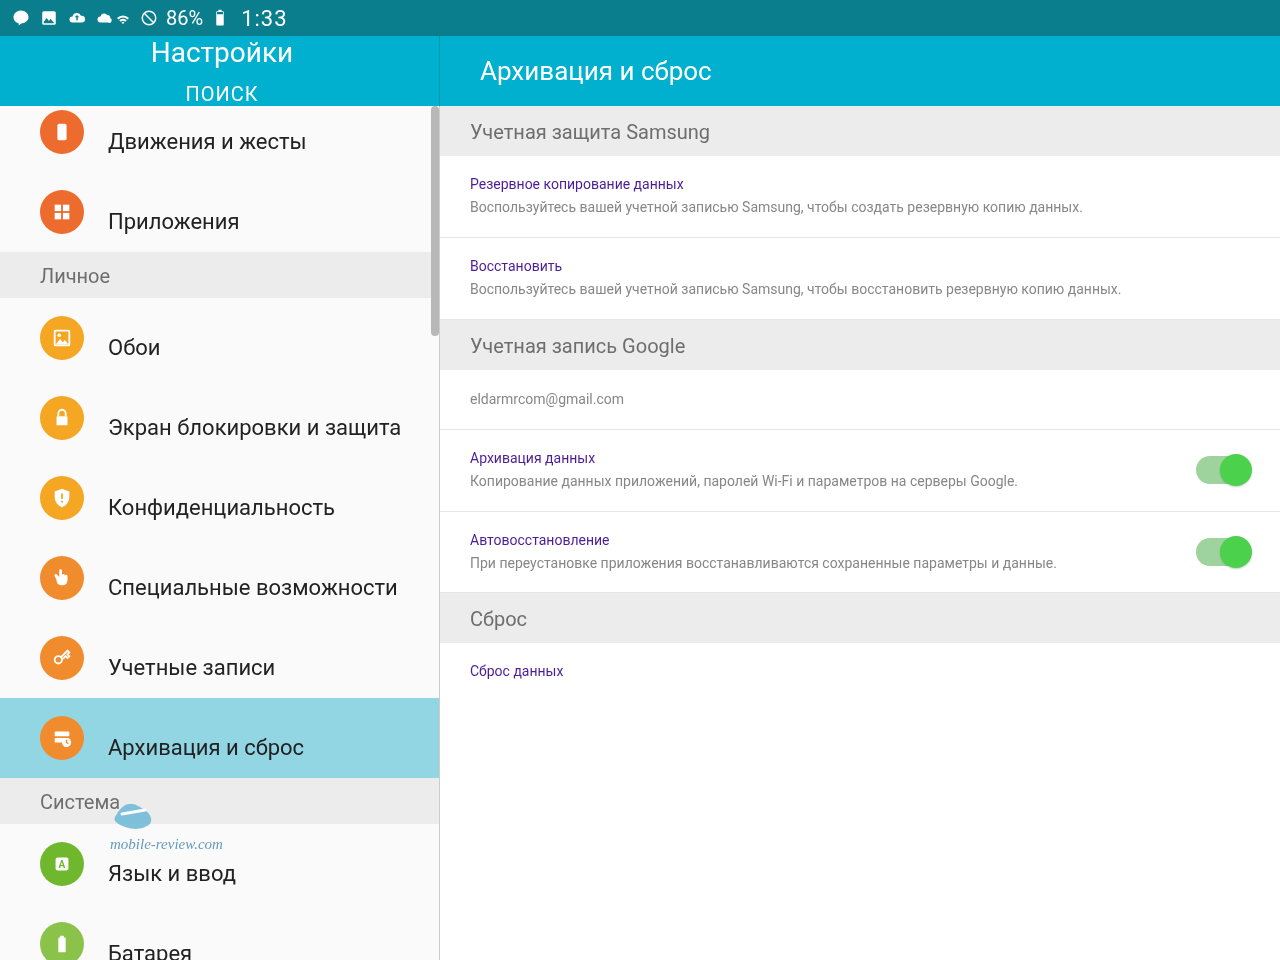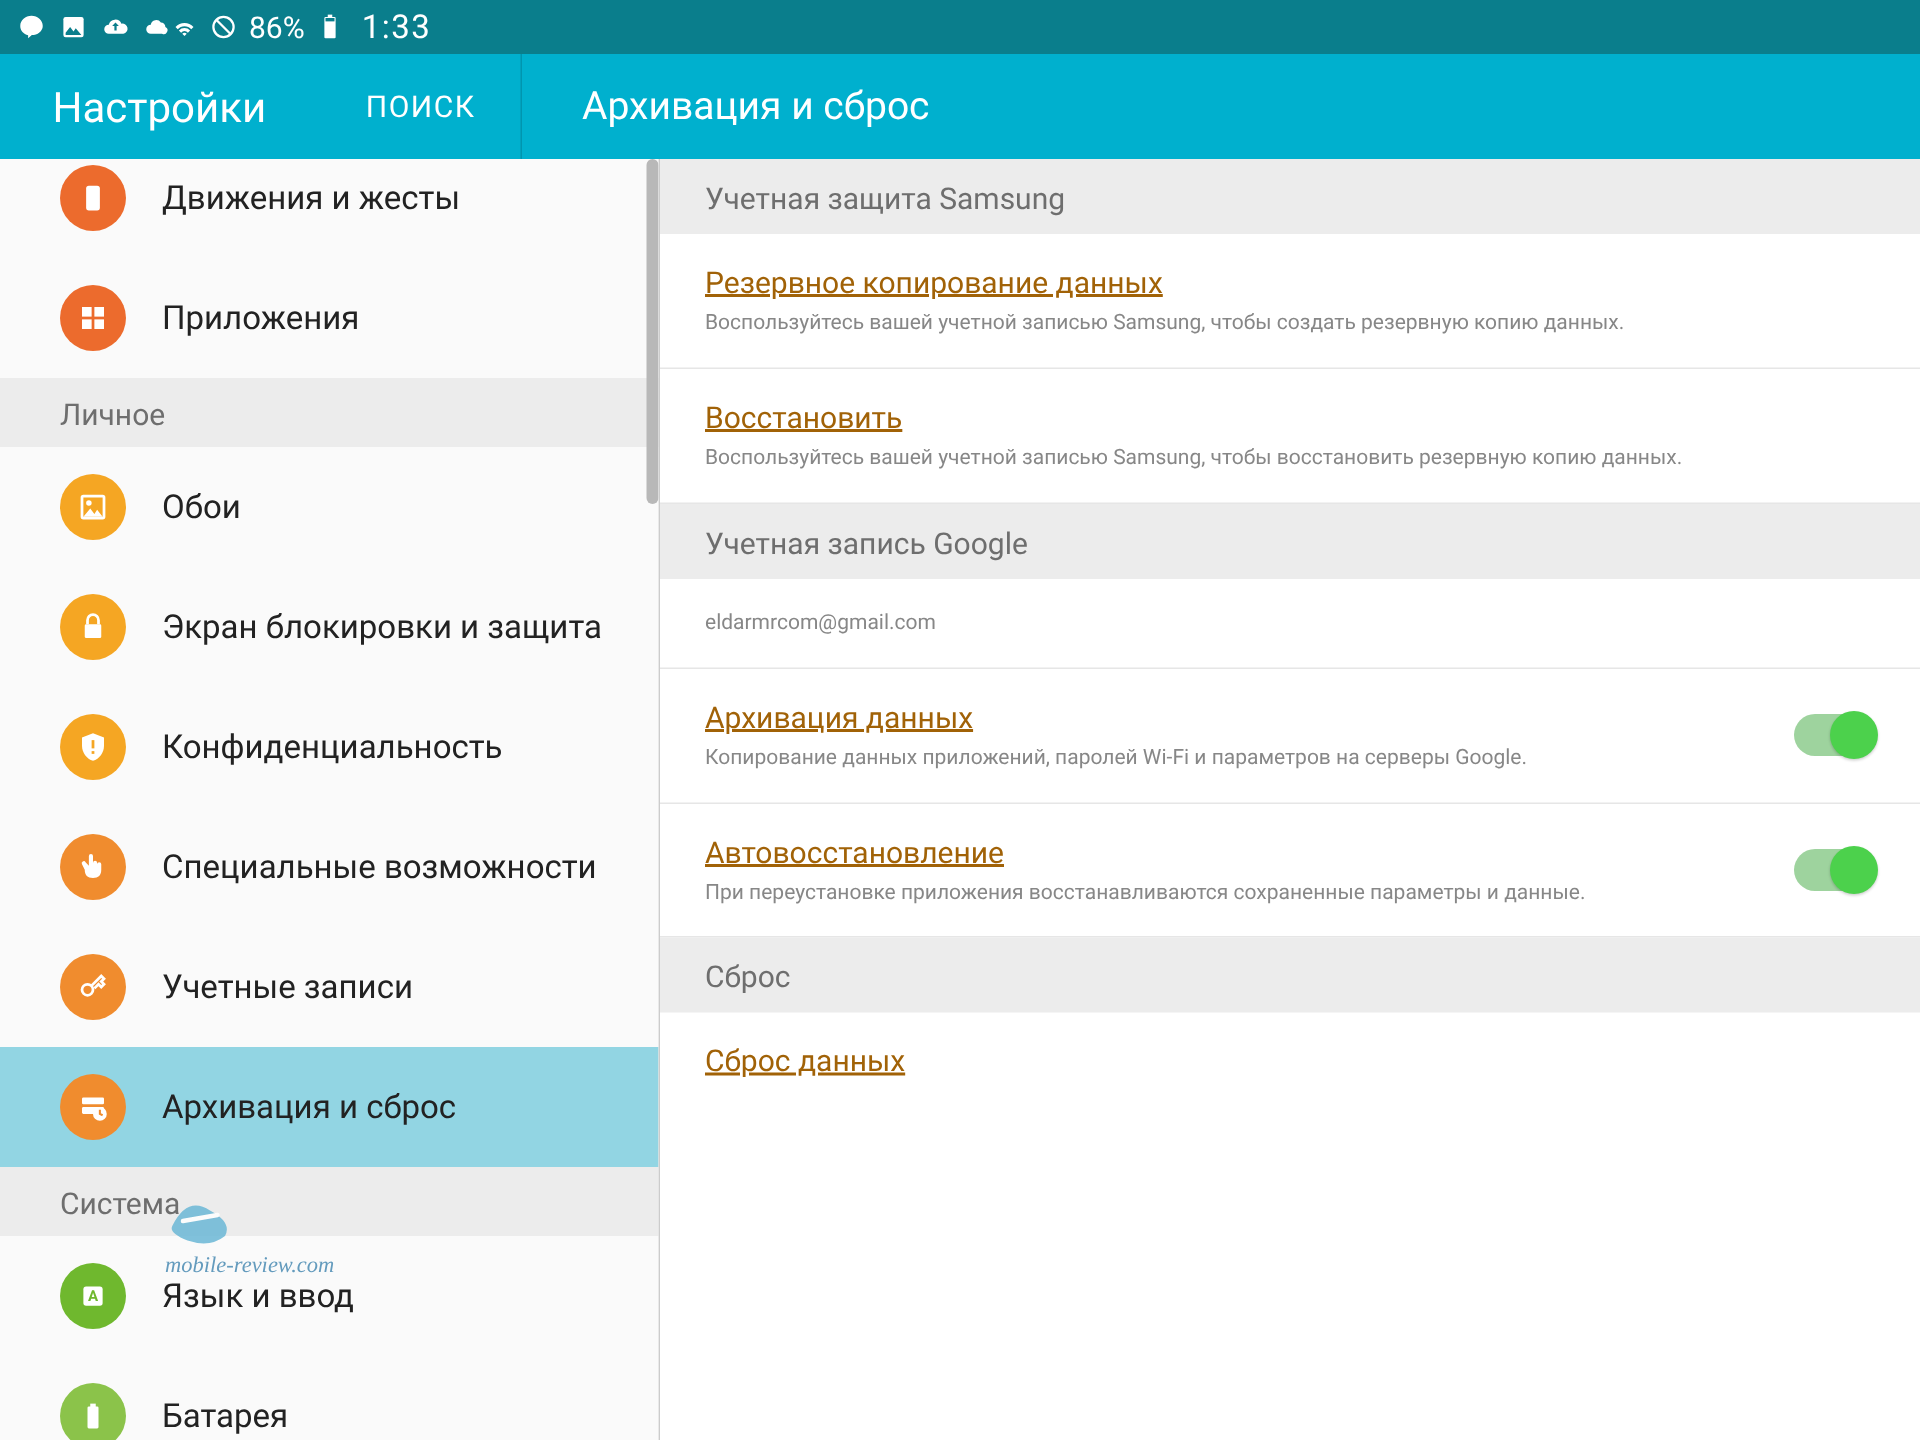--- a/index.html
+++ b/index.html
@@ -6,48 +6,48 @@
   html, body { width: 1280px; height: 960px; font-family: Roboto, Arial, sans-serif; background: #fff; overflow: hidden; }
   .statusbar { height: 36px; background: #0a7e8c; color: #fff; display: flex; align-items: center; padding: 0 12px; }
   .sb-left { display: flex; gap: 10px; align-items: center; }
   .sb-right { display: flex; gap: 8px; align-items: center; font-size: 20px; }
   .sb-right .pct { font-size: 20px; }
   .sb-right .time { font-size: 22px; letter-spacing: 1px; margin-left: 4px;}
   .sb-icon { width: 18px; height: 18px; display: inline-flex; align-items: center; justify-content: center; }
   .sb-icon svg { width: 18px; height: 18px; fill: #fff; }
 
   .appbar { height: 70px; background: #00b0ce; display: flex; }
-  .appbar-left { width: 348px; display: flex; align-items: center; justify-content: space-between; padding: 0 30px 0 35px; border-right: 1px solid rgba(0,0,0,0.15); }
+  .appbar-left { width: 440px; display: flex; align-items: center; justify-content: space-between; padding: 0 30px 0 35px; border-right: 1px solid rgba(0,0,0,0.15); flex-direction: column; }
   .appbar-left .title { color: #fff; font-size: 28px; font-weight: 400; }
   .appbar-left .search { color: #fff; font-size: 20px; letter-spacing: 1px; }
   .appbar-right { flex: 1; display: flex; align-items: center; padding-left: 40px; }
   .appbar-right .title { color: #fff; font-size: 26px; }
 
   .body { display: flex; height: calc(960px - 36px - 70px); }
   .sidebar { width: 440px; background: #fafafa; border-right: 1px solid #ccc; overflow: hidden; position: relative; }
   .content { flex: 1; background: #fff; overflow: hidden; }
 
   .section-header { background: #ececec; color: #6e6e6e; font-size: 20px; padding: 12px 20px 10px 40px; }
-  .sb-item { display: flex; align-items: center; padding: 18px 20px 18px 40px; gap: 24px; cursor: pointer; background: #fafafa; }
+  .sb-item { display: flex; align-items: flex-end; padding: 18px 20px 18px 40px; gap: 24px; cursor: pointer; background: #fafafa; }
   .sb-item.partial { padding-top: 4px; padding-bottom: 18px; }
   .sb-item.selected { background: #92d5e3; }
   .sb-item .label { font-size: 22px; color: #222; }
   .sb-icon-circle { width: 44px; height: 44px; border-radius: 50%; display: flex; align-items: center; justify-content: center; flex-shrink: 0; }
   .sb-icon-circle svg { width: 22px; height: 22px; fill: #fff; }
   .c-orange { background: #f5a623; }
   .c-orange2 { background: #f08c2e; }
   .c-orange3 { background: #ec6b2d; }
   .c-green { background: #6fb82e; }
   .c-green2 { background: #8bc34a; }
 
   .detail-section-header { background: #ececec; color: #6e6e6e; font-size: 20px; padding: 14px 20px 12px 30px; }
   .detail-item { padding: 20px 30px; border-bottom: 1px solid #e6e6e6; display: flex; align-items: center; }
   .detail-item:last-child { border-bottom: none; }
   .detail-text { flex: 1; }
-  .detail-title { font-size: 20px; color: #a16207; margin-bottom: 6px; text-decoration: underline; }
+  .detail-title { font-size: 14px; color: #4c1d95; margin-bottom: 6px; }
   .detail-sub { font-size: 14px; color: #878787; line-height: 1.35; }
   .toggle { width: 54px; height: 28px; background: #9ed39e; border-radius: 14px; position: relative; flex-shrink: 0; margin-left: 20px; }
   .toggle.on::after { content: ''; position: absolute; right: -2px; top: -2px; width: 32px; height: 32px; background: #4cd14c; border-radius: 50%; box-shadow: 0 1px 2px rgba(0,0,0,0.2); }
 
   .watermark { position: absolute; left: 110px; top: 686px; pointer-events: none; opacity: 0.85; }
   .watermark .wm-text { color: #4a8bb3; font-size: 15px; font-style: italic; font-family: Georgia, serif; }
   .watermark svg { width: 50px; height: 40px; }
   .scrollbar { position: absolute; right: 0; top: 0; width: 8px; height: 230px; background: #b8b8b8; border-radius: 4px; }
 </style>
 </head>

